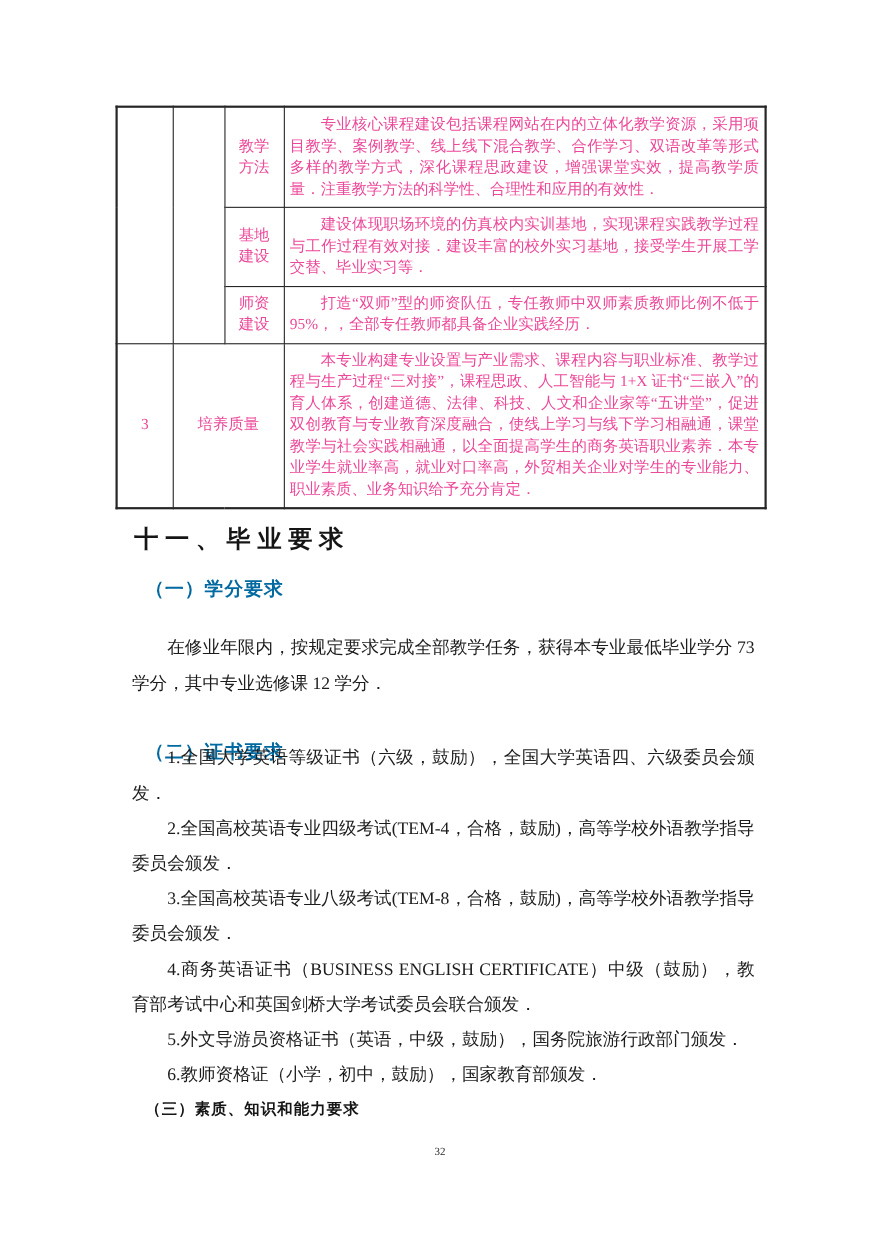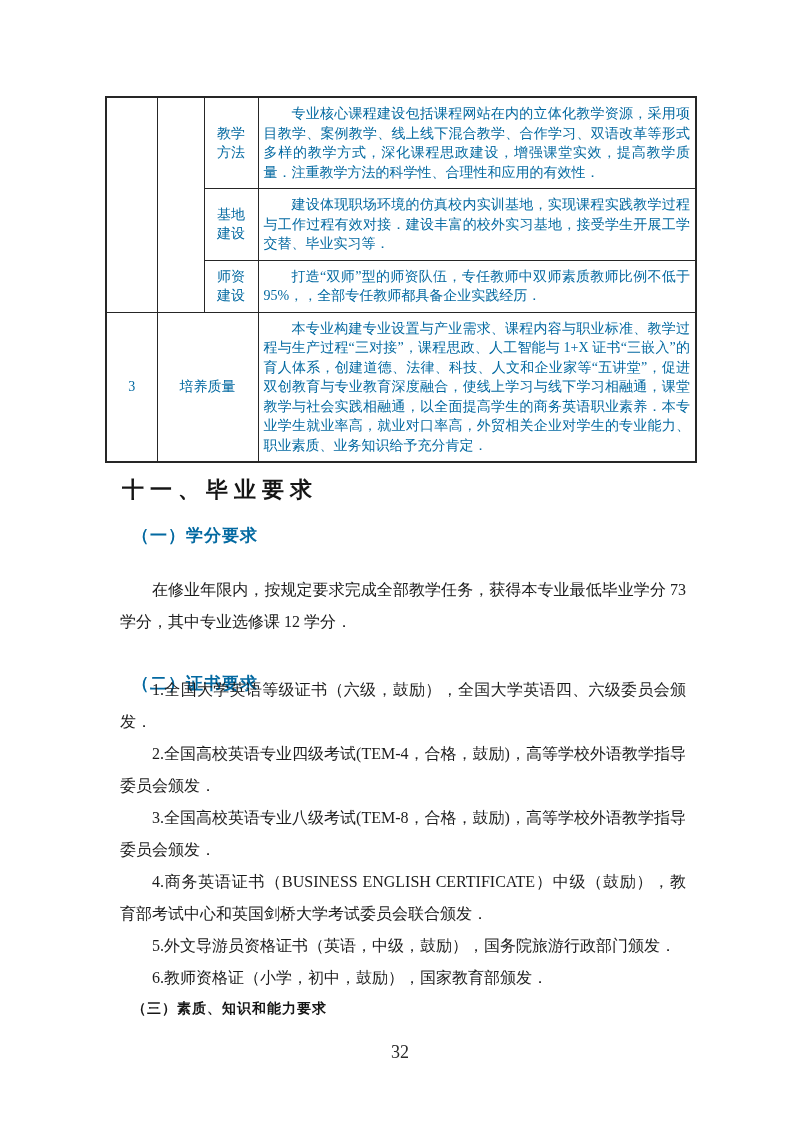--- a/index.html
+++ b/index.html
@@ -12,21 +12,21 @@
   
   table.prog-table {
     position:absolute; left:105px; top:96px; width:590px;
     border-collapse:collapse; table-layout:fixed;
     border:2px solid #262626;
   }
   table.prog-table td {
     border:1px solid #262626;
     font-size:14px; line-height:19.5px;
     vertical-align:middle; padding:6px 5px;
-    color:#0369a1;
+    color:#ec4899;
   }
   td.cell-num   { text-align:center; font-size:15px; }
   td.cell-label { text-align:center; font-size:15.5px; padding:6px 2px; }
   td.cell-label .lbl2 { display:inline-block; width:2em; text-align:center; }
   td.cell-label-wide { text-align:center; font-size:15.5px; }
   td.cell-content { text-align:justify; text-indent:2em; }
   td.cell-empty { padding:0; }
 
   
   .h1 {
@@ -53,21 +53,21 @@
   #cert-items p { margin:0; text-indent:32px; text-align:justify; }
 
   .h2-flow {
     font-family:"Liberation Sans","DejaVu Sans",sans-serif;
     font-weight:bold; font-size:14px; line-height:24px; letter-spacing:1px;
     color:#151515; margin:2px 0 0 12px; text-indent:0; text-align:left;
   }
 
   .footer {
     position:absolute; top:1042px; left:0; width:800px;
-    text-align:center; font-size:18px; color:#2a2a2a;
+    text-align:center; font-size:10px; color:#2a2a2a;
   }
 </style>
 </head>
 <body>
 
 <div class="page">
 
   <table class="prog-table">
     <colgroup>
       <col style="width:51px">

